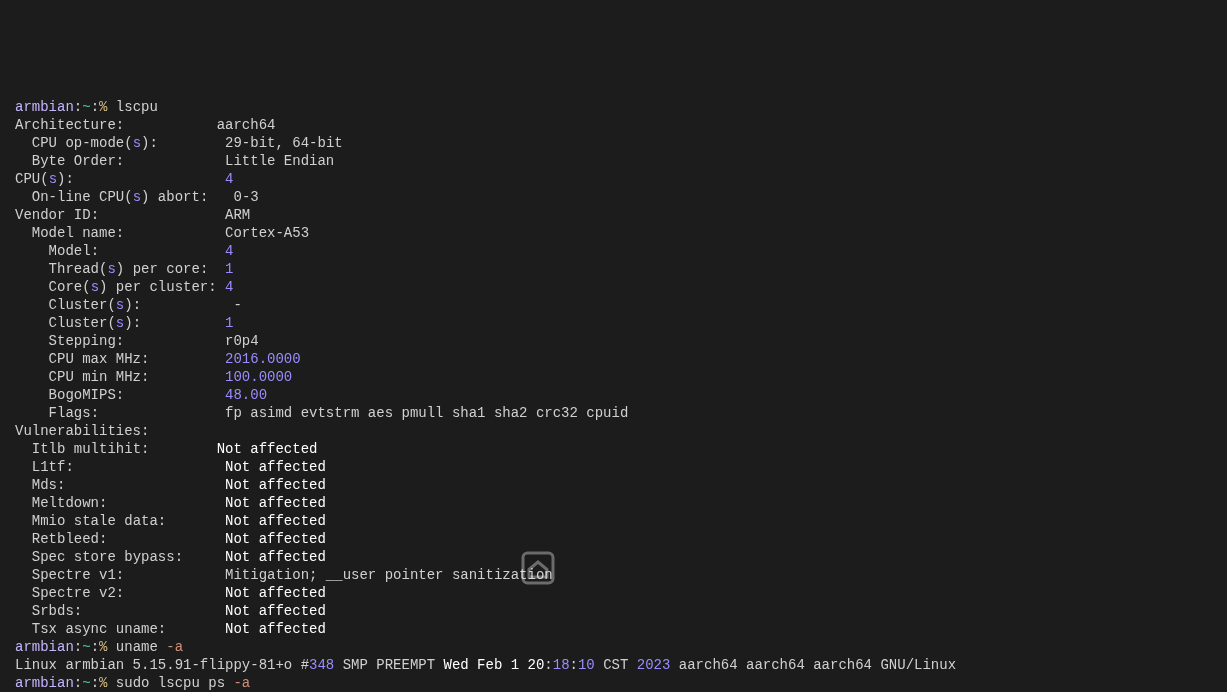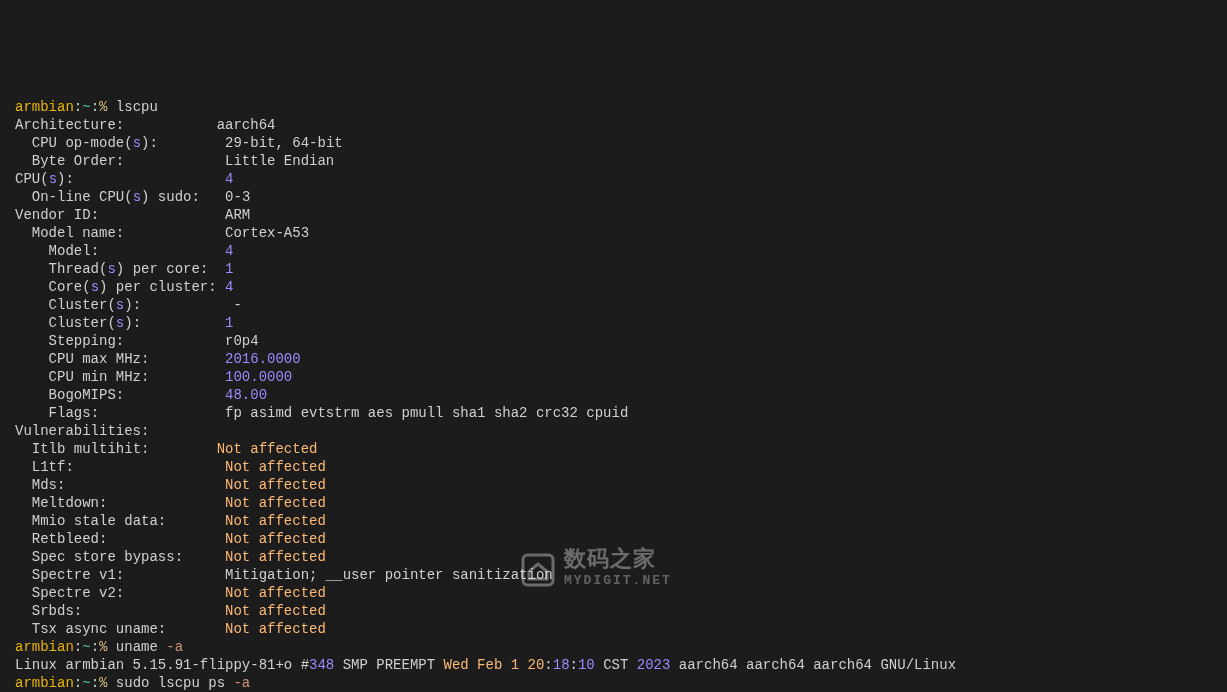--- a/index.html
+++ b/index.html
@@ -7,26 +7,26 @@
   padding: 8px 15px;
   background: #1c1c1c;
   color: #d0d0d0;
   font-family: "Consolas", "Monaco", "Courier New", monospace;
   font-size: 14px;
   line-height: 18px;
   white-space: pre;
   width: 1227px;
   box-sizing: border-box;
 }
-.red { color: #eab308; }
+.red { color: #c4b5fd; }
 .cyan { color: #4ec9b0; }
 .yellow { color: #d7ba7d; }
 .purple { color: #9b8cff; }
 .orange { color: #ce9178; }
-.darkred { color: #fdba74; }
+.darkred { color: #ffffff; }
 .watermark {
   position: absolute;
   top: 550px;
   left: 520px;
   color: rgba(255,255,255,0.35);
   font-size: 20px;
   font-weight: bold;
   display: flex;
   align-items: center;
   gap: 8px;
@@ -41,21 +41,21 @@
 <body>
 
 
 
 <div>
 <span class="red">armbian</span><span>:</span><span class="cyan">~</span><span>:</span><span class="yellow">%</span> <span>lscpu</span>
 <span>Architecture</span>:           <span>aarch64</span>
   <span>CPU op-mode</span>(<span class="purple">s</span>):        <span>29-bit, 64-bit</span>
   <span>Byte Order</span>:            <span>Little Endian</span>
 <span>CPU</span>(<span class="purple">s</span>):                  <span class="purple">4</span>
-  <span>On-line CPU</span>(<span class="purple">s</span>)<span> sudo</span>:   <span>0-3</span>
+  <span>On-line CPU</span>(<span class="purple">s</span>)<span> abort</span>:   <span>0-3</span>
 <span>Vendor ID</span>:               <span>ARM</span>
   <span>Model name</span>:            <span>Cortex-A53</span>
     <span>Model</span>:               <span class="purple">4</span>
     <span>Thread</span>(<span class="purple">s</span>)<span> per core</span>:  <span class="purple">1</span>
     <span>Core</span>(<span class="purple">s</span>)<span> per cluster</span>: <span class="purple">4</span>
     <span>Cluster</span>(<span class="purple">s</span>):           <span>-</span>
     <span>Cluster</span>(<span class="purple">s</span>):          <span class="purple">1</span>
     <span>Stepping</span>:            <span>r0p4</span>
     <span>CPU max MHz</span>:         <span class="purple">2016.0000</span>
     <span>CPU min MHz</span>:         <span class="purple">100.0000</span>
@@ -81,19 +81,15 @@
                                   
                                                                             
  
 </div>
 
 <div class="watermark">
   <svg width="36" height="36" viewBox="0 0 24 24" fill="none" stroke="rgba(255,255,255,0.35)" stroke-width="2">
       <rect x="2" y="2" width="20" height="20" rx="3"></rect>
       <path d="M6 13 L12 8 L18 13 V18 H6 Z"></path>
     </svg>
-  <div>
-    <div class="big">数码之家</div>
-    <div class="small">MYDIGIT.NET</div>
-  </div>
 </div>
 
 
 
 </body></html>

